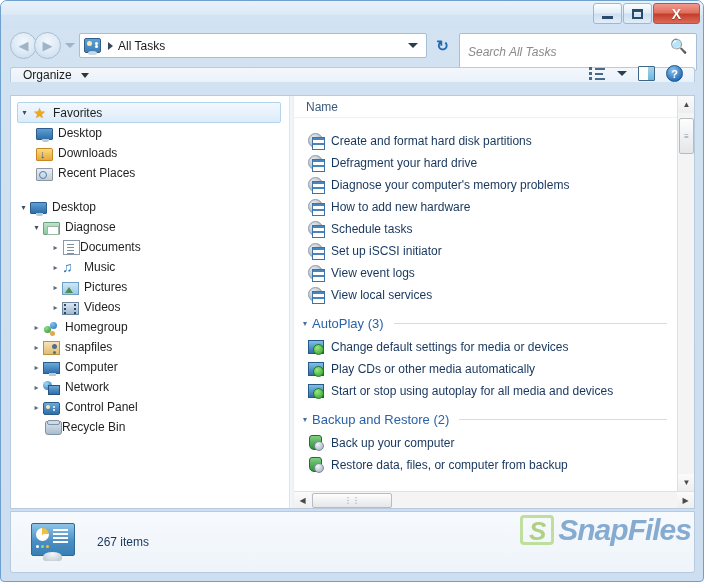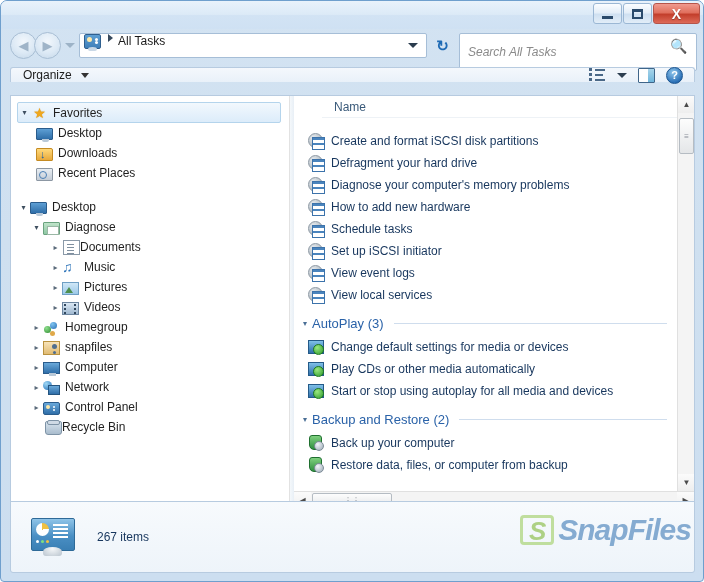--- a/index.html
+++ b/index.html
@@ -69,21 +69,21 @@
   }
   .navcircle.second { margin-left: -3px; }
   .navdrop {
     margin-left: 4px; width: 0; height: 0;
     border-left: 5px solid transparent; border-right: 5px solid transparent;
     border-top: 5px solid #9db3c7;
   }
   .addrbox {
     position: absolute; left: 78px; top: 4px; width: 348px; height: 25px;
     background: #ffffff; border: 1px solid #a6bed7; border-radius: 2px;
-    display: flex; 
+    display: flex; align-items: center;
   }
   .cp-icon {
     width: 17px; height: 15px; margin-left: 4px; position: relative;
     background: linear-gradient(180deg,#5e9fd4 0%, #3f7fb8 100%);
     border: 1px solid #2f5f8f; border-radius: 2px;
   }
   .cp-icon:after {
     content:""; position:absolute; left:2px; top:2px; width:5px; height:5px;
     border-radius:50%; background:#ffe9a8; box-shadow: 7px 0 0 -1px #ffffff, 7px 3px 0 -1px #ffffff;
   }
@@ -116,21 +116,21 @@
     margin-left: 8px; font-style: italic; font-size: 12px; color: #8a8a8a;
   }
   .search-ico { position:absolute; right:8px; top:4px; color:#2a6fb5; font-size:14px; }
 
   
   .toolbar {
     position: absolute; left: 9px; top: 66px; right: 8px; height: 15px;
     background: linear-gradient(180deg,#f4f8fc 0%, #e9f1f9 100%);
     border: 1px solid #b7cbe0; border-bottom: none;
     border-radius: 3px 3px 0 0;
-    display:flex; align-items:center;
+    display:flex; align-items:flex-end;
   }
   .organize { font-size: 12px; color:#1c1c1c; margin-left: 12px; }
   .organize-arrow {
     display:inline-block; margin-left:6px; width:0;height:0;
     border-left:4px solid transparent;border-right:4px solid transparent;
     border-top:5px solid #333;
     vertical-align: middle;
   }
   .tb-right { margin-left:auto; display:flex; align-items:center; gap:11px; margin-right:11px; }
   .icon-views { position:relative; width:17px; height:14px; }
@@ -167,21 +167,21 @@
   }
   .navpane {
     width: 279px; background:#ffffff; position:relative;
     border-right: 1px solid #e2e2e2;
     padding-top: 6px;
     overflow:hidden;
   }
   .splitter {
     width: 4px; background: linear-gradient(90deg,#f4f8fb,#e8eff6);
   }
-  .listpane { flex:1; position:relative; background:#ffffff; overflow:hidden;padding-left:28px; }
+  .listpane { flex:1; position:relative; background:#ffffff; overflow:hidden; }
 
   
   .trow {
     height: 20px; display:flex; align-items:center;
     font-size: 12px; color:#1f1f1f; padding-left: 6px; white-space:nowrap;
   }
   .trow.sel {
     background: linear-gradient(180deg,#f2f8fd 0%, #dcecfa 100%);
     border:1px solid #b4d4ec; border-radius:2px;
     margin: 0 8px 0 6px; padding-left: 0px; height:21px;
@@ -412,21 +412,21 @@
     background:linear-gradient(180deg,#fdfdfd,#e4e6e8);
     border:1px solid #b5bcc3;border-radius:2px;
     display:flex;align-items:center;justify-content:center;
     color:#8a9099;font-size:8px;
   }
   .sb-arrow.left { position:absolute; left:0; top:0; }
   .sb-arrow.right { position:absolute; right:0; top:0; }
 
   
   .statusbar {
-    position:absolute; left:9px; right:8px; bottom:8px; height:72px;
+    position:absolute; left:9px; right:8px; bottom:8px; height:62px;
     background: linear-gradient(180deg,#f7fafd 0%, #eef4fa 100%);
     border:1px solid #b7cbe0; border-radius:0 0 3px 3px;
     display:flex; align-items:center;
   }
   .status-ico {
     width:44px;height:38px;margin-left:20px;position:relative;
   }
   .status-ico:before{
     content:"";position:absolute;left:0;top:0;width:42px;height:31px;
     background:linear-gradient(180deg,#8fc4e8 0%, #4a8fc4 55%, #3a7fb4 100%);
@@ -642,21 +642,21 @@
 
       <div class="colhead">
         <span>Name</span>
       </div>
 
       <div class="listbody">
         <div class="ghost">&nbsp;&nbsp;&nbsp;</div>
 
         <div class="lrow" style="margin-top:12px">
           <span class="lico ic-admin"></span>
-          <span>Create and format iSCSI disk partitions</span>
+          <span>Create and format hard disk partitions</span>
         </div>
         <div class="lrow">
           <span class="lico ic-admin"></span>
           <span>Defragment your hard drive</span>
         </div>
         <div class="lrow">
           <span class="lico ic-admin"></span>
           <span>Diagnose your computer's memory problems</span>
         </div>
         <div class="lrow">

